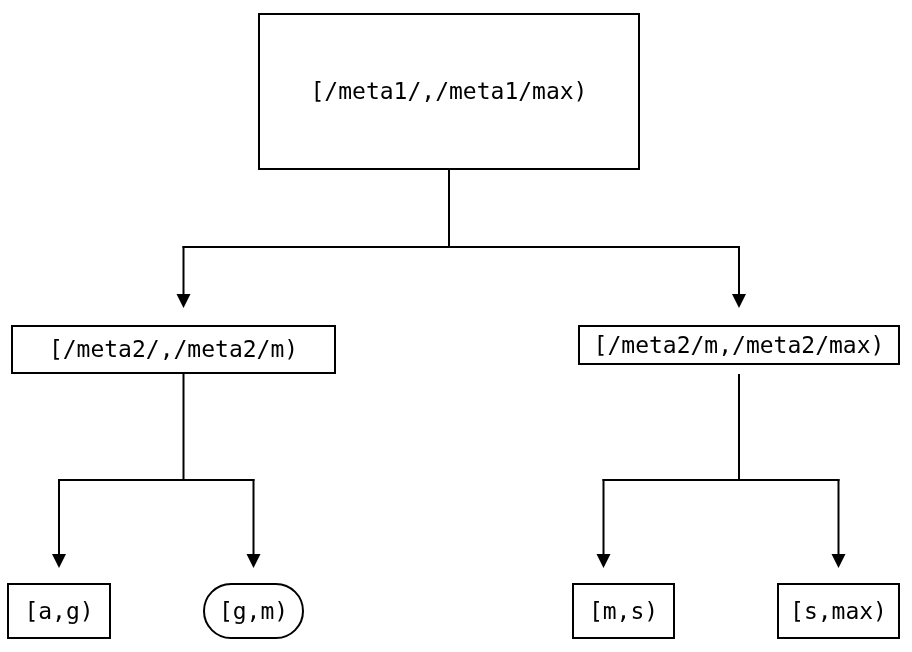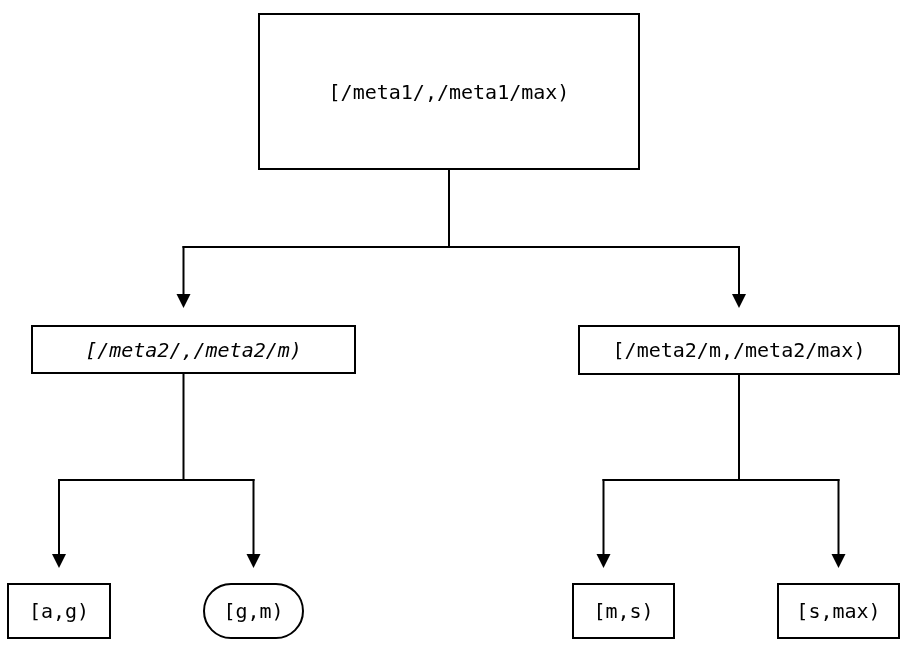--- a/index.html
+++ b/index.html
@@ -26,29 +26,29 @@
   .node {
     position: absolute;
     box-sizing: border-box;
     border: 2px solid #000000;
     background: #ffffff;
     display: flex;
     align-items: center;
     justify-content: center;
   }
   .node-label {
-    font-size: 20px;
+    font-size: 23px;
     line-height: 1;
     white-space: pre;
     color: #000000;
   }
   
   .node-root       { left: 258px; top: 13px;  width: 382px; height: 157px; }
-  .node-meta2-low  { left: 31px;  top: 325px; width: 325px; height: 49px; font-style: italic;  }
-  .node-meta2-high { left: 578px; top: 325px; width: 322px; height: 50px;  }
+  .node-meta2-low  { left: 11px;  top: 325px; width: 325px; height: 49px;  }
+  .node-meta2-high { left: 578px; top: 325px; width: 322px; height: 40px;  }
   .node-leaf-ag    { left: 7px;   top: 583px; width: 104px; height: 56px;  }
   .node-leaf-gm    { left: 203px; top: 583px; width: 101px; height: 56px; border-radius: 28px;  }
   .node-leaf-ms    { left: 552px; top: 583px; width: 103px; height: 56px; margin-left: 20px;  }
   .node-leaf-smax  { left: 777px; top: 583px; width: 123px; height: 56px;  }
 </style>
 </head>
 <body>
 
 <div class="canvas">
 

